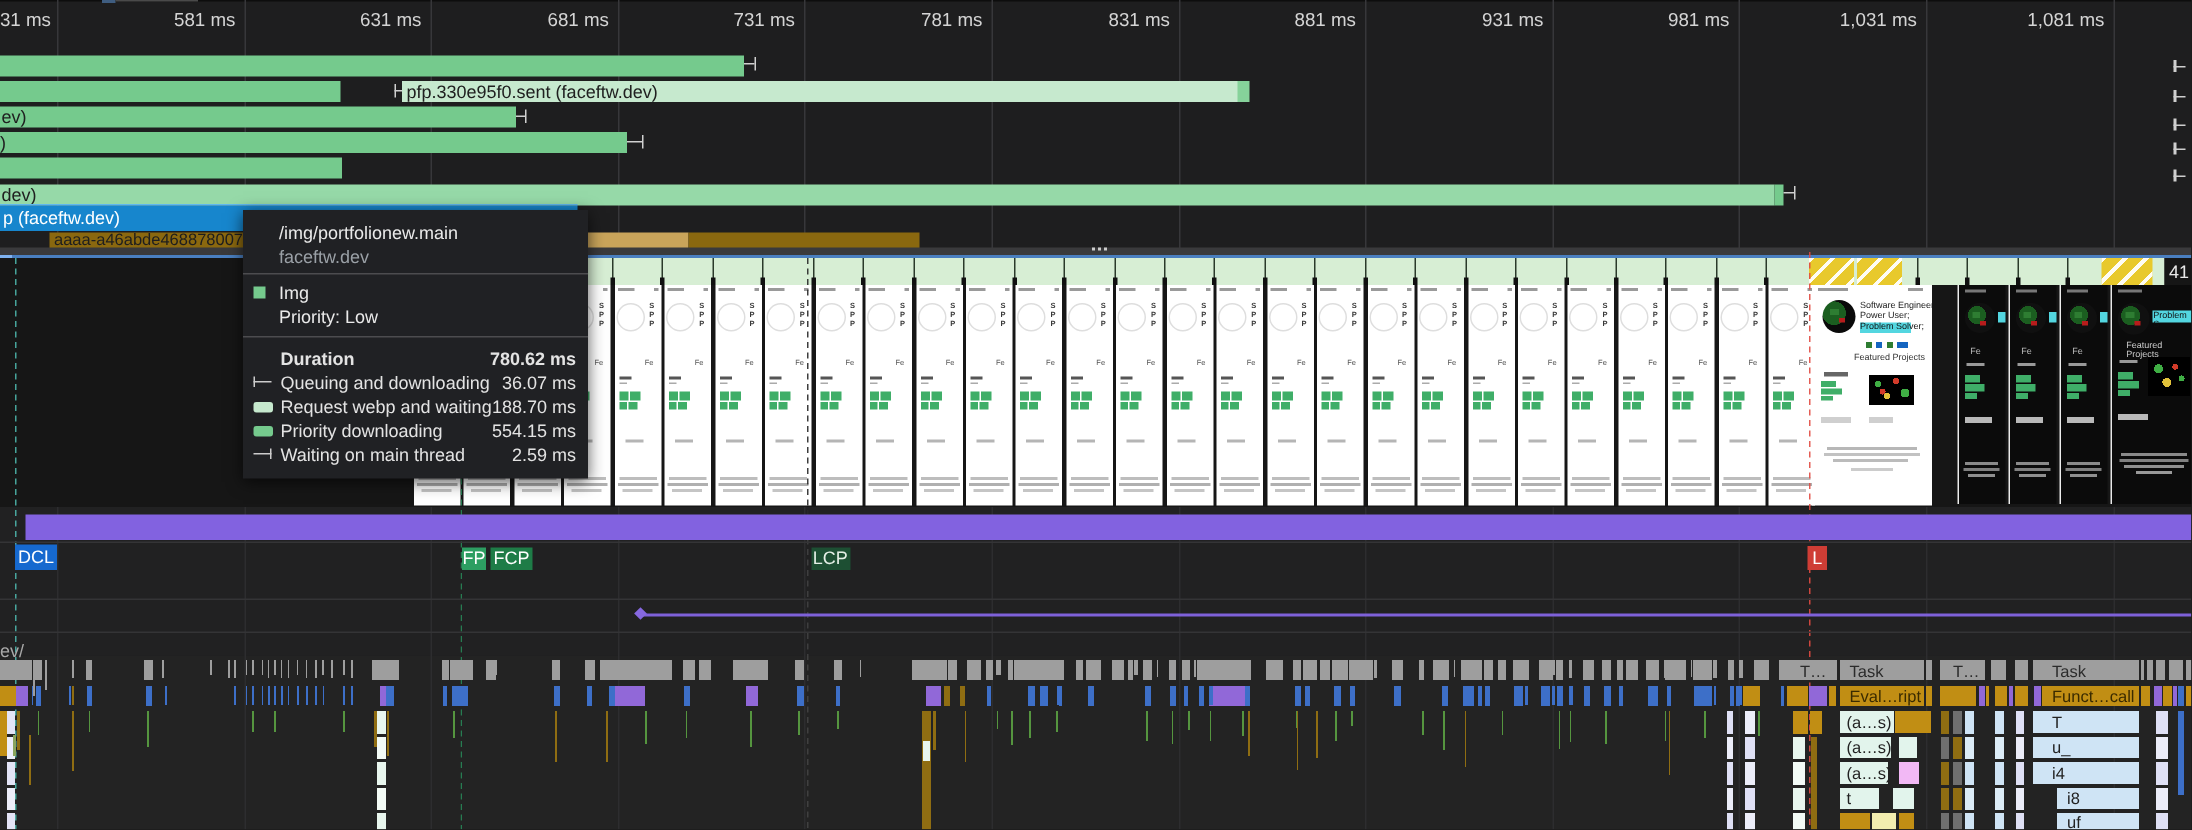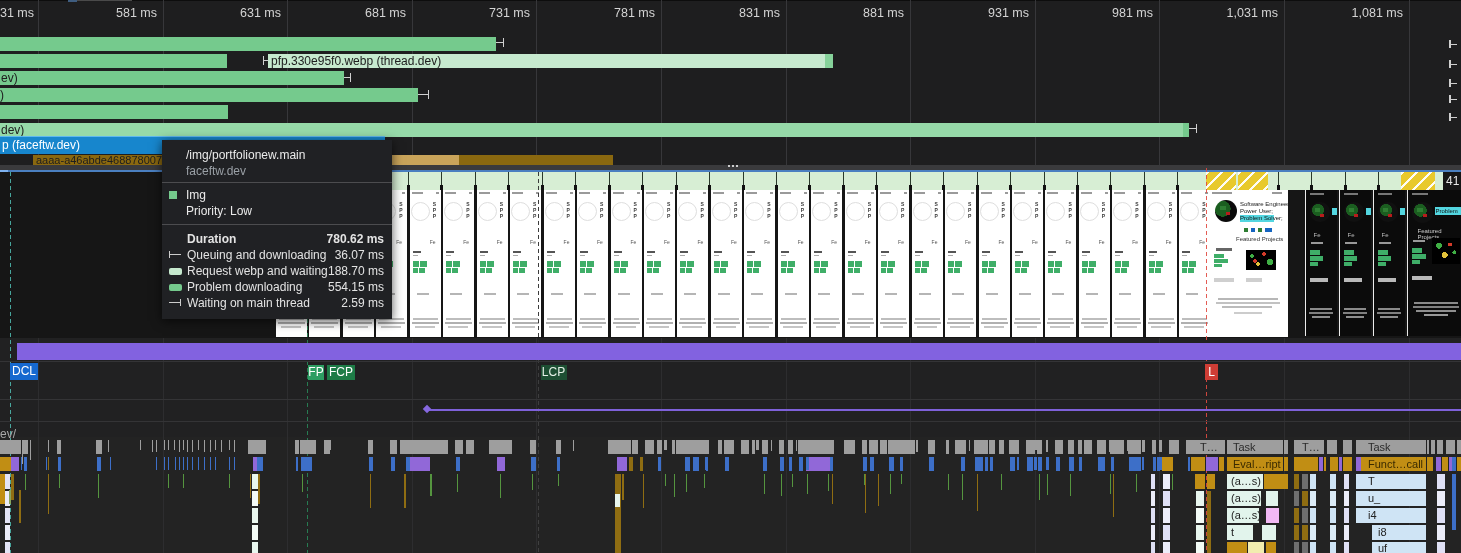--- a/index.html
+++ b/index.html
@@ -54,21 +54,21 @@
     <div class="rul" style="right:183px;top:6px;">1,031 ms</div>
     <div class="rul" style="right:58px;top:6px;">1,081 ms</div>
     <div class="abs" style="left:0.0px;top:36.5px;width:496.0px;height:14.0px;background:#75ca8d;"></div>
     <div class="abs" style="left:496px;top:42px;width:7px;height:1px;background:#d0d0d0"></div>
     <div class="abs" style="left:503px;top:38px;width:1px;height:9px;background:#d0d0d0"></div>
     <div class="abs" style="left:0.0px;top:53.7px;width:227.0px;height:14.0px;background:#75ca8d;"></div>
     <div class="abs" style="left:263px;top:56px;width:1px;height:9px;background:#d0d0d0"></div>
     <div class="abs" style="left:263px;top:60px;width:5px;height:1px;background:#d0d0d0"></div>
     <div class="abs" style="left:268.0px;top:53.7px;width:564.0px;height:14.0px;background:#c6e9ce;"></div>
     <div class="abs" style="left:825.0px;top:53.7px;width:8.0px;height:14.0px;background:#86d29a;"></div>
-    <div class="lbl" style="left:271px;top:53.7px;color:#202020;">pfp.330e95f0.webp (thread.dev)</div>
+    <div class="lbl" style="left:271px;top:53.7px;color:#202020;">pfp.330e95f0.sent (faceftw.dev)</div>
     <div class="abs" style="left:0.0px;top:70.9px;width:344.0px;height:14.0px;background:#75ca8d;"></div>
     <div class="abs" style="left:344px;top:77px;width:6px;height:1px;background:#d0d0d0"></div>
     <div class="abs" style="left:350px;top:73px;width:1px;height:9px;background:#d0d0d0"></div>
     <div class="lbl" style="left:1px;top:70.9px;color:#202020;">ev)</div>
     <div class="abs" style="left:0.0px;top:88.1px;width:418.0px;height:14.0px;background:#75ca8d;"></div>
     <div class="abs" style="left:418px;top:94px;width:10px;height:1px;background:#d0d0d0"></div>
     <div class="abs" style="left:428px;top:90px;width:1px;height:9px;background:#d0d0d0"></div>
     <div class="lbl" style="left:0px;top:88.1px;color:#202020;">)</div>
     <div class="abs" style="left:0.0px;top:105.3px;width:228.0px;height:14.0px;background:#75ca8d;"></div>
     <div class="abs" style="left:0.0px;top:122.5px;width:1183.0px;height:14.0px;background:#96d9a8;"></div>
@@ -1185,19 +1185,19 @@
       <div class="abs" style="left:25px;top:92px;font-size:12px;color:#e3e3e3;font-weight:bold;">Duration</div>
       <div class="abs" style="right:8px;top:92px;font-size:12px;color:#e3e3e3;text-align:right;font-weight:bold;">780.62 ms</div>
       <div class="abs" style="left:7px;top:111px;width:1px;height:7px;background:#ccc"></div>
       <div class="abs" style="left:7px;top:114px;width:12px;height:1px;background:#ccc"></div>
       <div class="abs" style="left:25px;top:108px;font-size:12px;color:#e3e3e3;">Queuing and downloading</div>
       <div class="abs" style="right:8px;top:108px;font-size:12px;color:#e3e3e3;text-align:right;">36.07 ms</div>
       <div class="abs" style="left:7px;top:128px;width:13px;height:7px;background:#c6e9ce;border-radius:2px"></div>
       <div class="abs" style="left:25px;top:124px;font-size:12px;color:#e3e3e3;">Request webp and waiting</div>
       <div class="abs" style="right:8px;top:124px;font-size:12px;color:#e3e3e3;text-align:right;">188.70 ms</div>
       <div class="abs" style="left:7px;top:144px;width:13px;height:7px;background:#75ca8d;border-radius:2px"></div>
-      <div class="abs" style="left:25px;top:140px;font-size:12px;color:#e3e3e3;">Problem downloading</div>
+      <div class="abs" style="left:25px;top:140px;font-size:12px;color:#e3e3e3;">Priority downloading</div>
       <div class="abs" style="right:8px;top:140px;font-size:12px;color:#e3e3e3;text-align:right;">554.15 ms</div>
       <div class="abs" style="left:7px;top:162px;width:12px;height:1px;background:#ccc"></div>
       <div class="abs" style="left:18px;top:159px;width:1px;height:7px;background:#ccc"></div>
       <div class="abs" style="left:25px;top:156px;font-size:12px;color:#e3e3e3;">Waiting on main thread</div>
       <div class="abs" style="right:8px;top:156px;font-size:12px;color:#e3e3e3;text-align:right;">2.59 ms</div>
     </div>
   </div>
 </body></html>

